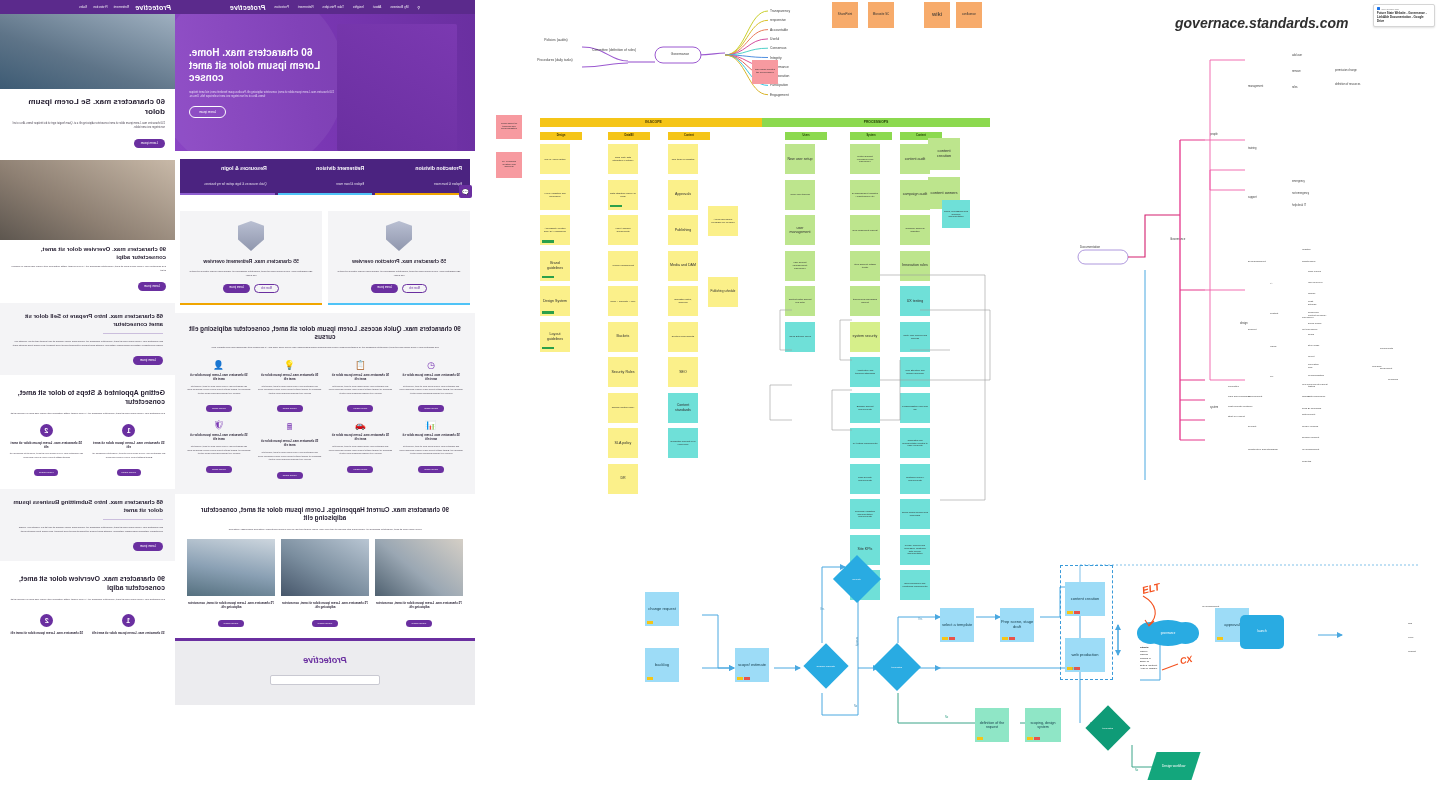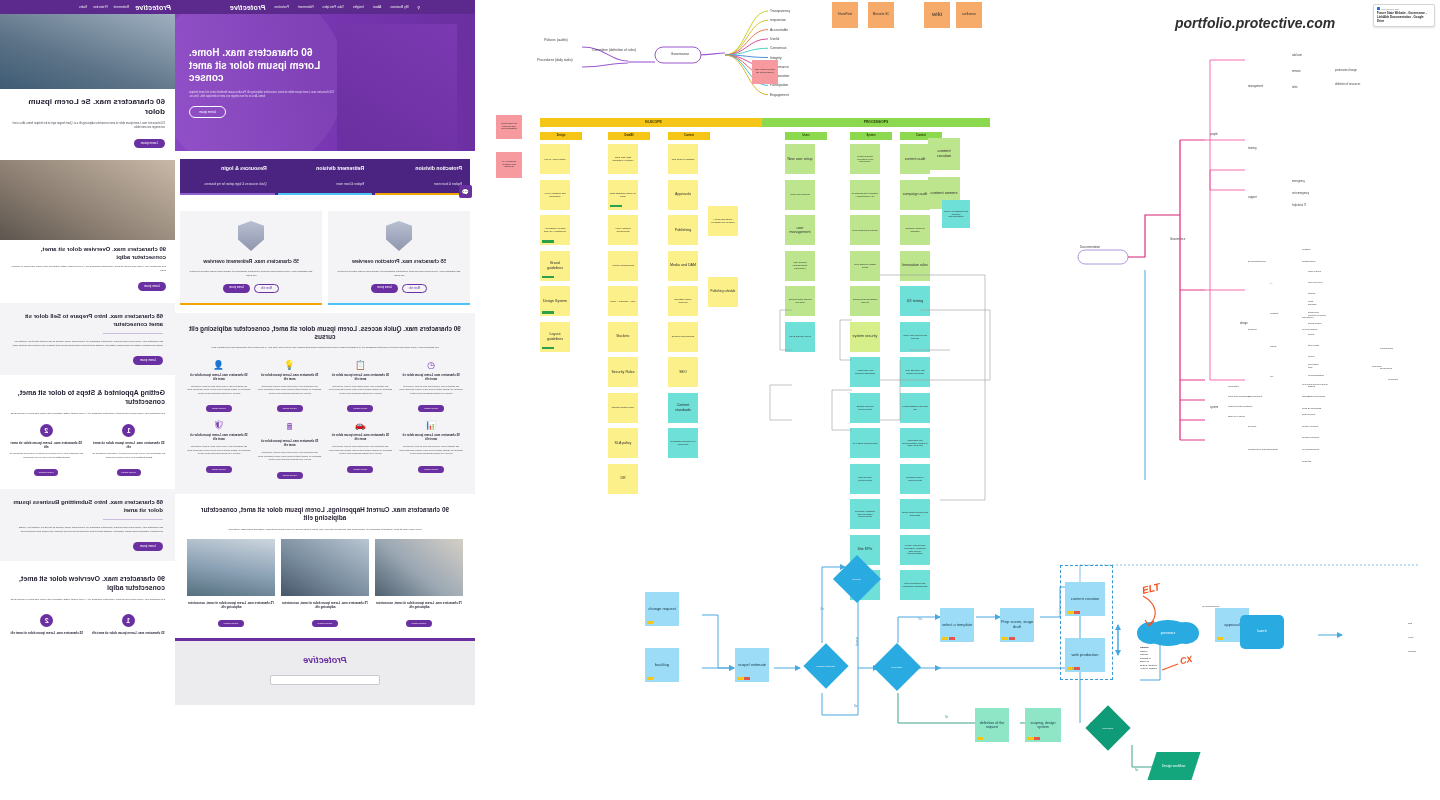--- a/index.html
+++ b/index.html
@@ -302,21 +302,21 @@
       <div style="height:3px;background:#6a2fa0;"></div>
       <div class="footer" style="padding:14px 10px 20px;">
         <div class="footerLogo">Protective</div>
         <div class="inputbar" style="margin:10px auto 0;width:110px;"></div>
       </div>
     </div>
   </div>
 
   <div class="board">
 
-    <div class="url" style="left:695px; top:15px; font-size:14px;">portfolio.protective.com</div>
+    <div class="url" style="left:695px; top:15px; font-size:14px;">governace.standards.com</div>
 
     <div class="tabcard" style="left:893px; top:4px; width:62px;">
       <div class="tcurl">
         <span class="favicon"></span>
         <span>drive.google.com</span>
       </div>
       <div class="tctitle" style="margin-top:2px;">Future State Website - Governance - LinkAble Documentation - Google Drive</div>
     </div>
 
     <svg width="300" height="120" style="left:40px; top:5px;">

